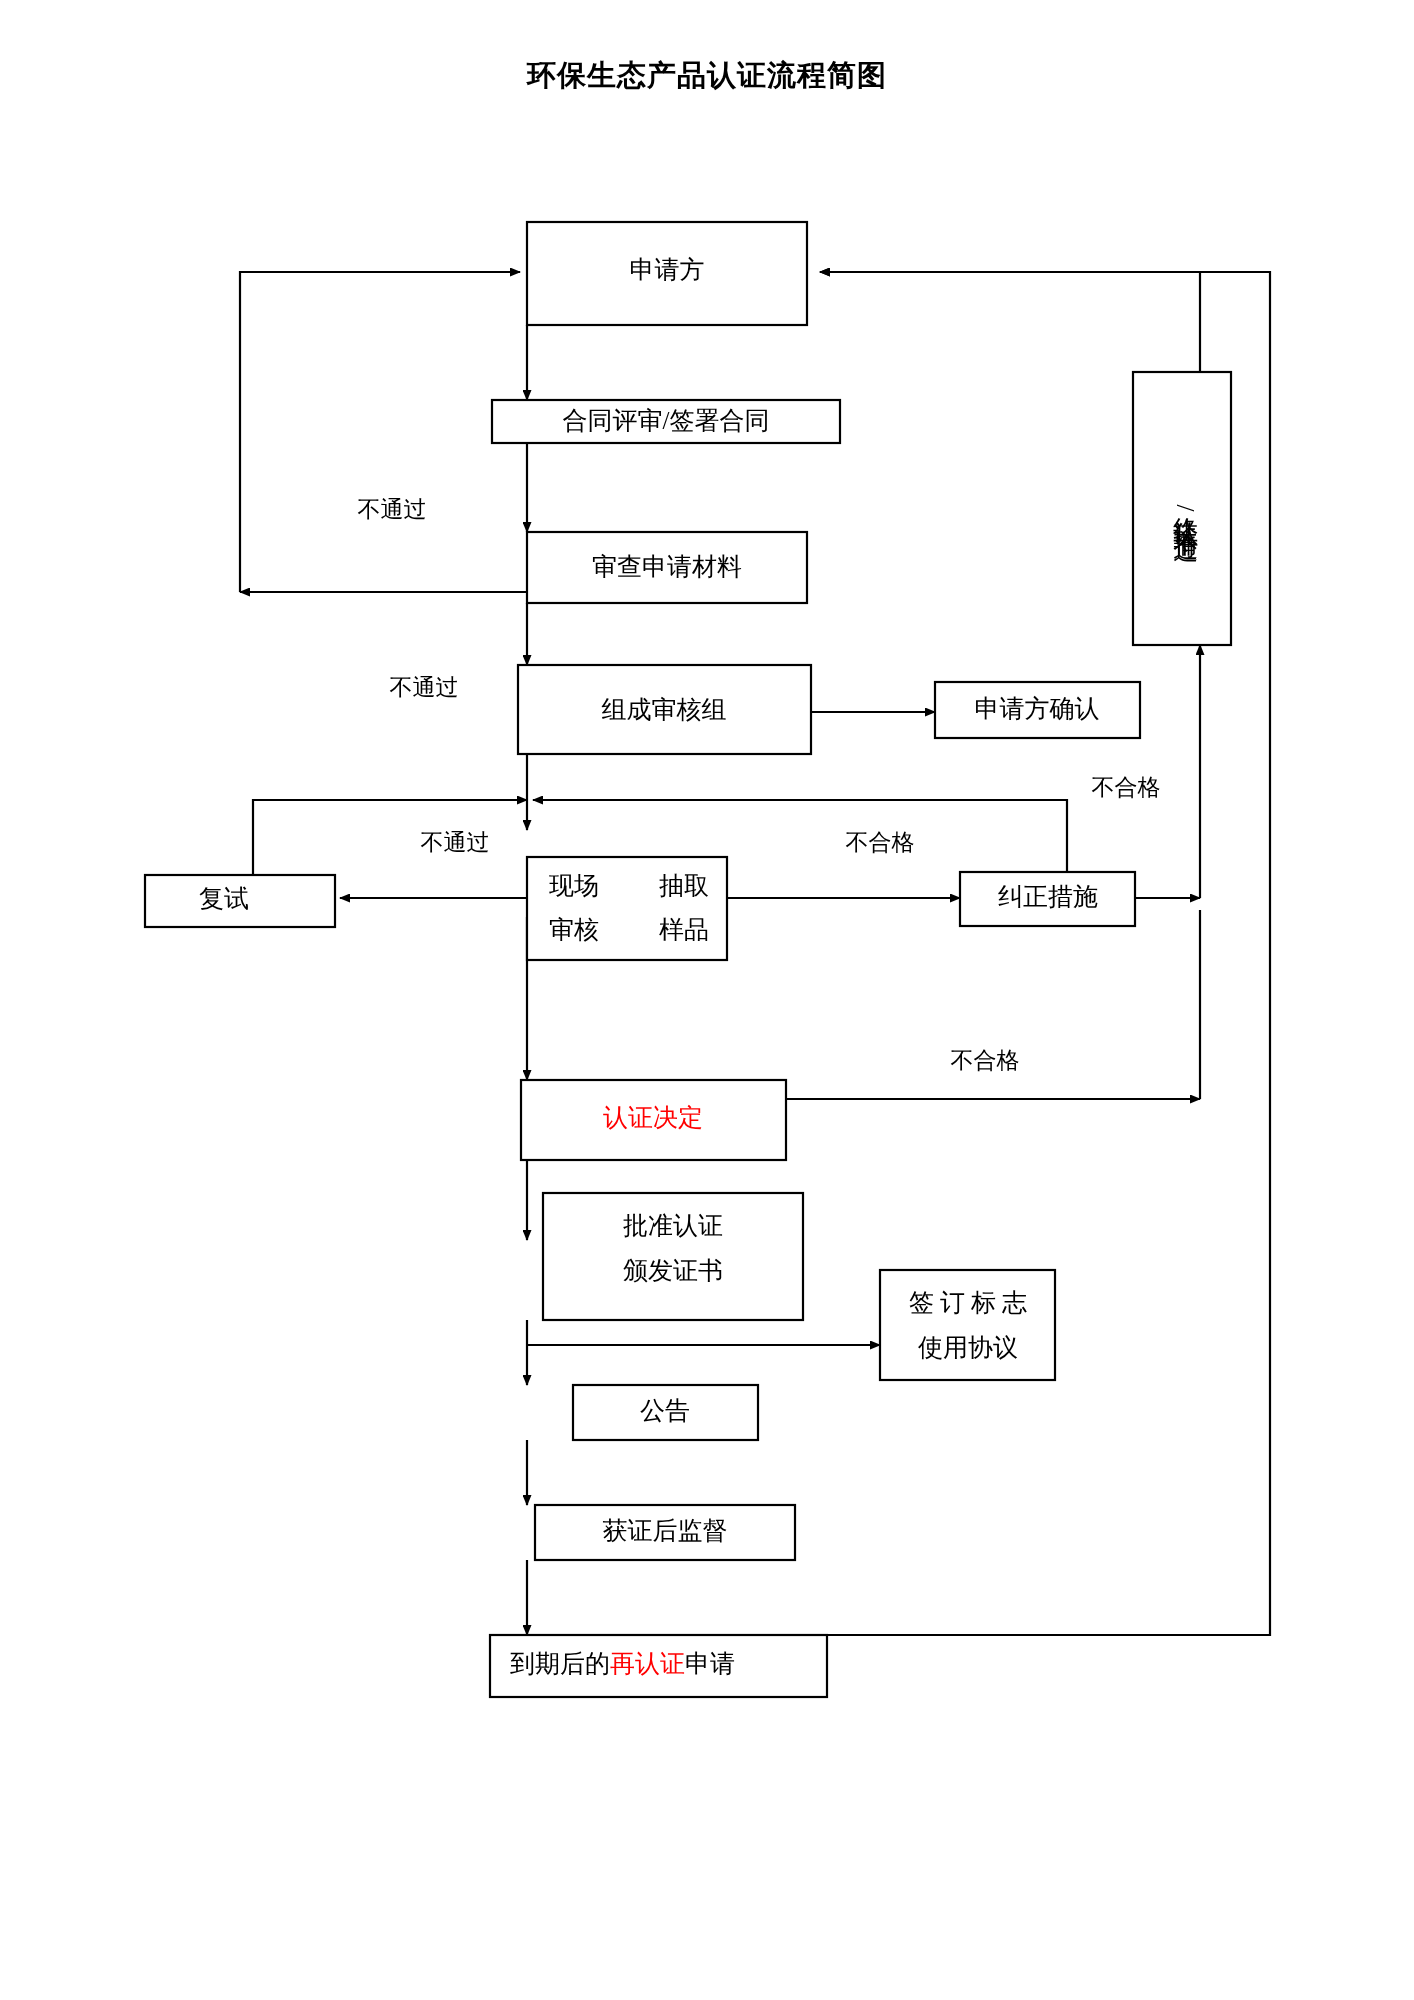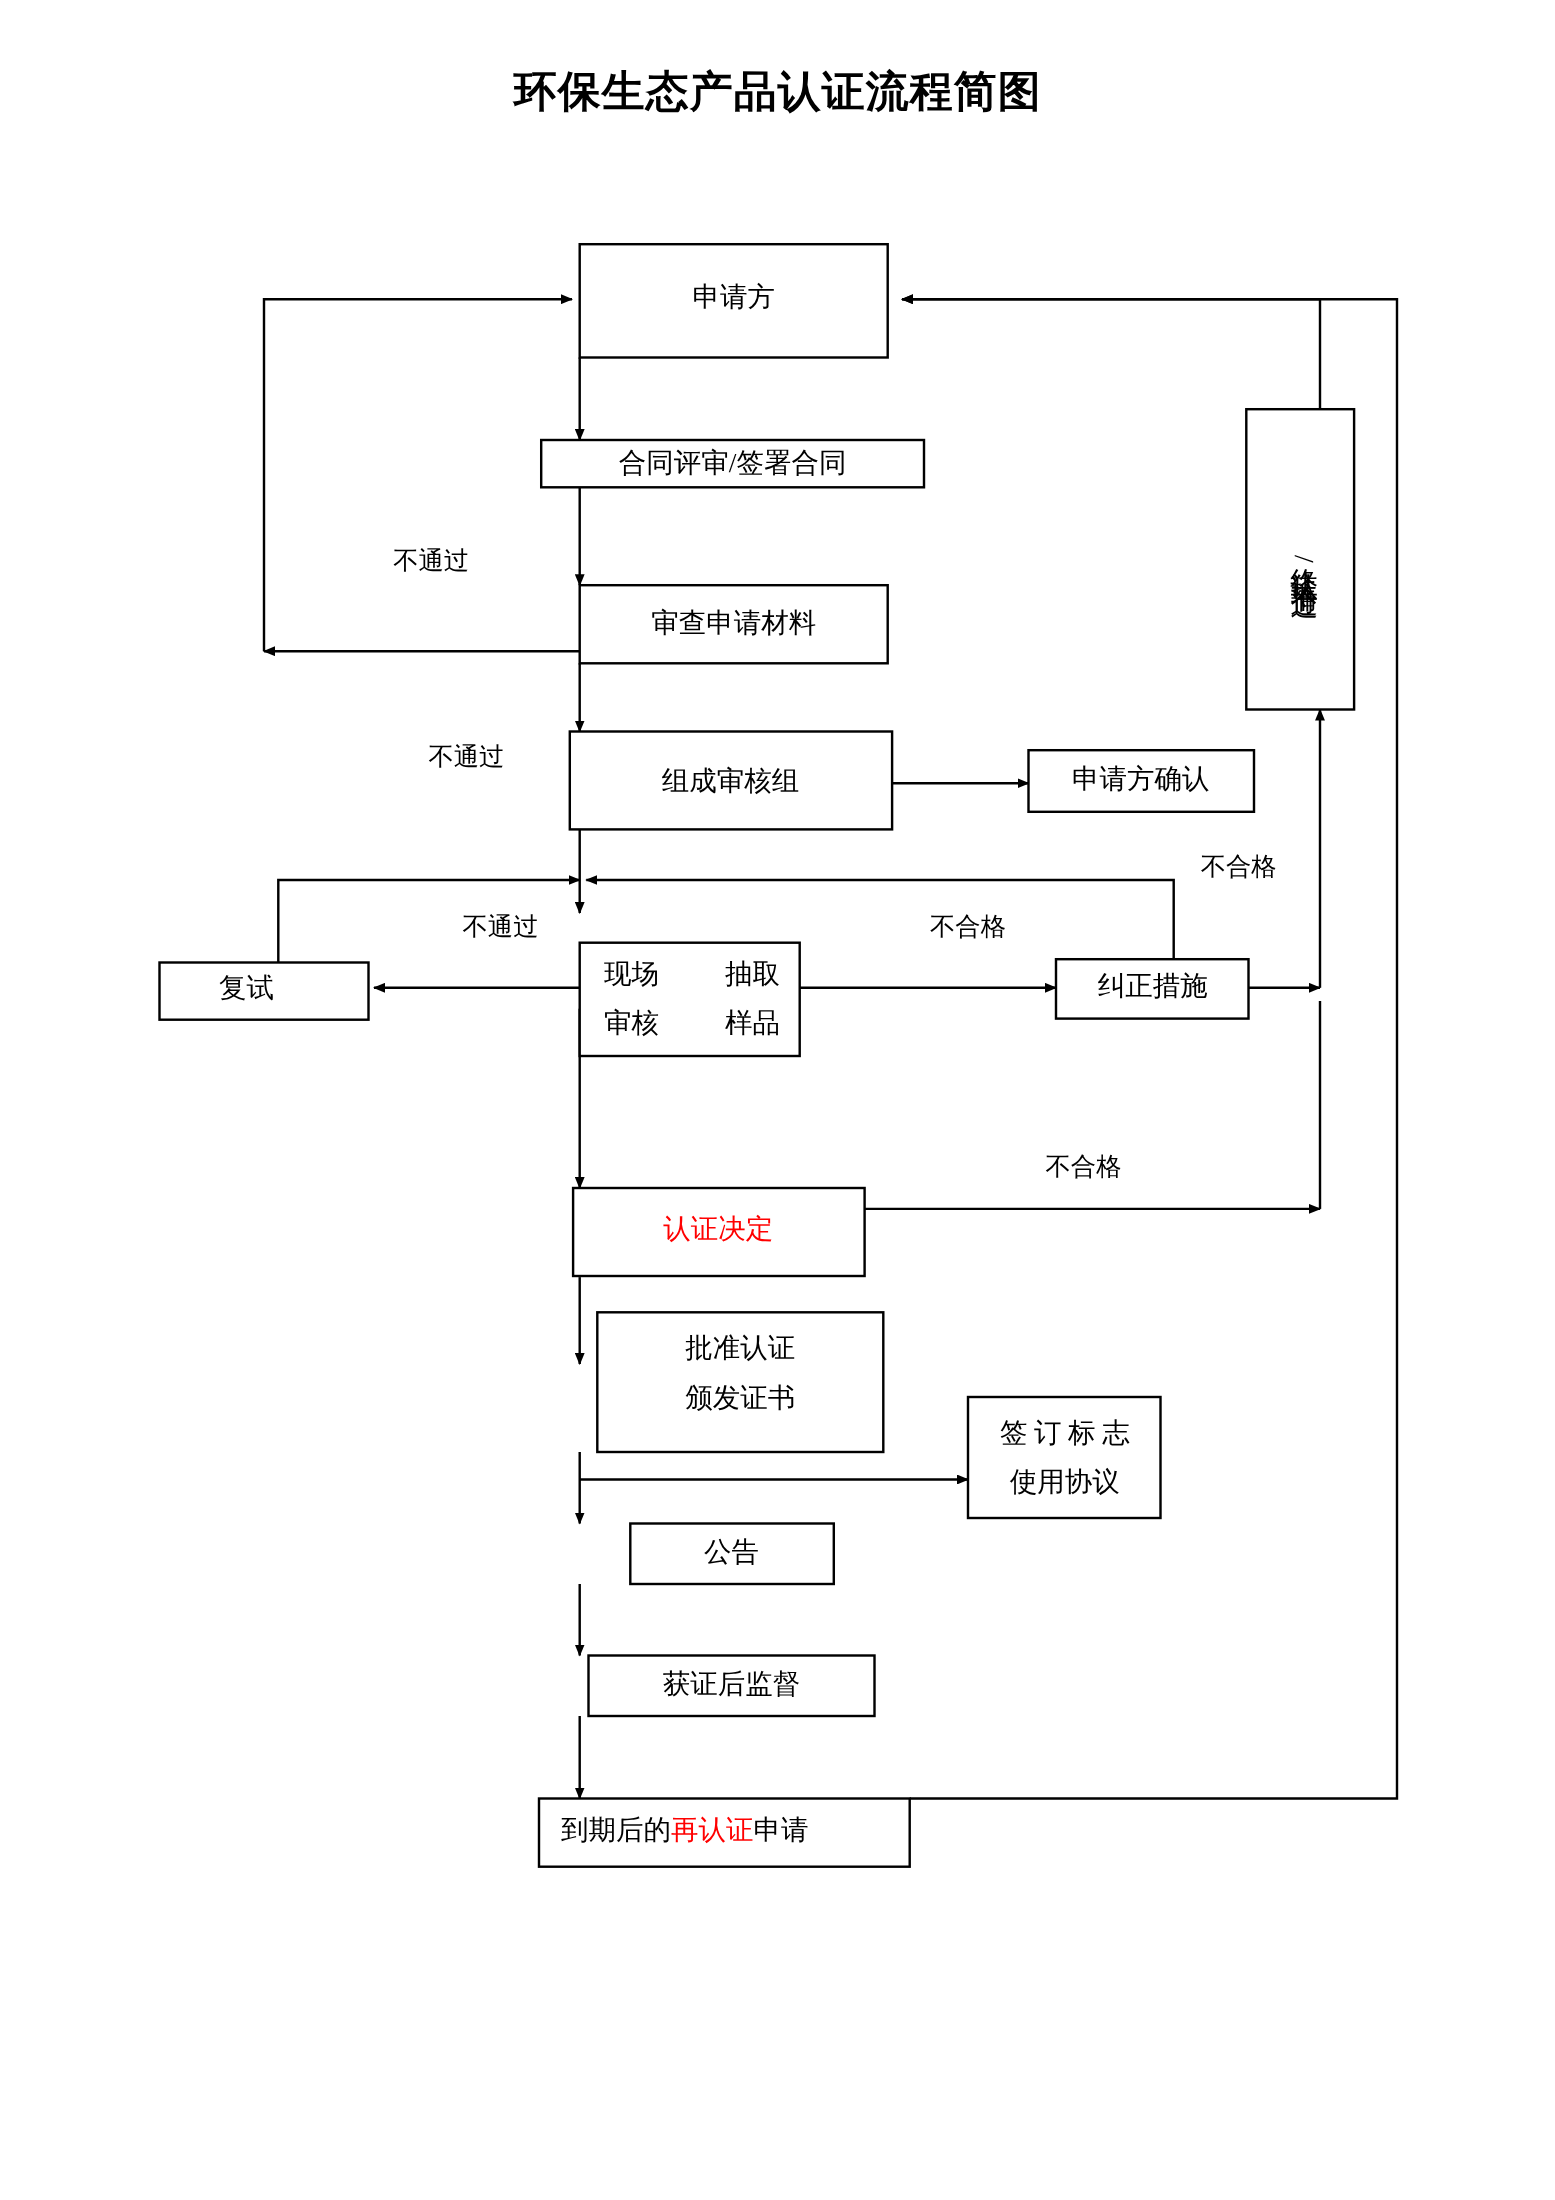--- a/index.html
+++ b/index.html
@@ -16,21 +16,21 @@
     height: 2000px;
     background: #ffffff;
     overflow: hidden;
   }
   #title {
     position: absolute;
     left: 0;
     top: 56px;
     width: 1414px;
     text-align: center;
-    font-size: 39px;
+    font-size: 29px;
     font-weight: bold;
     color: #000000;
     letter-spacing: 1px;
     font-family: "Liberation Serif", "DejaVu Serif", serif;
   }
   svg#flow {
     position: absolute;
     left: 0;
     top: 0;
     width: 1414px;

